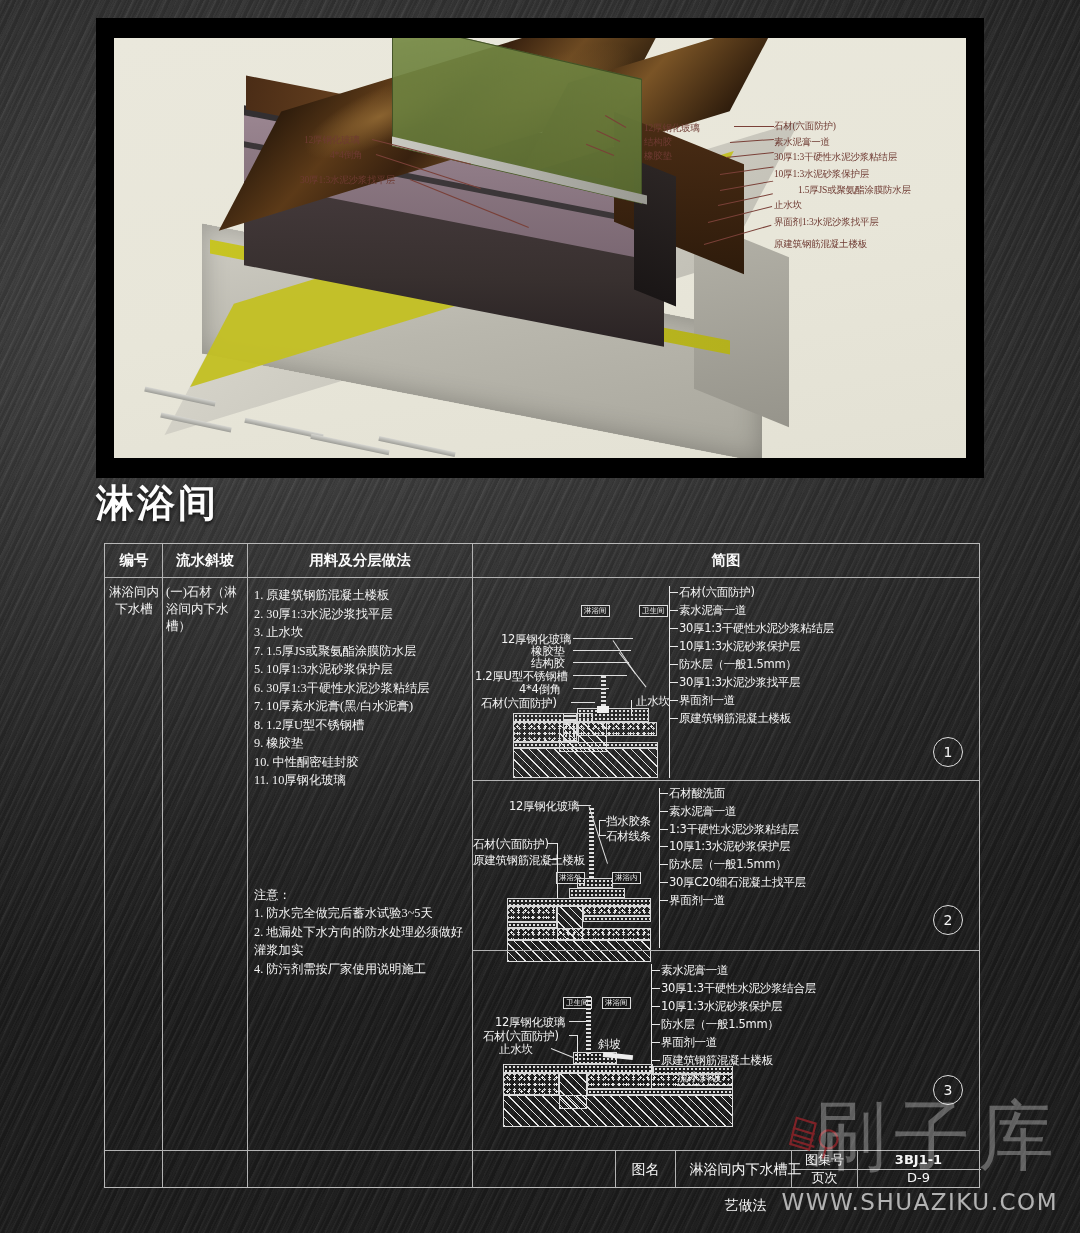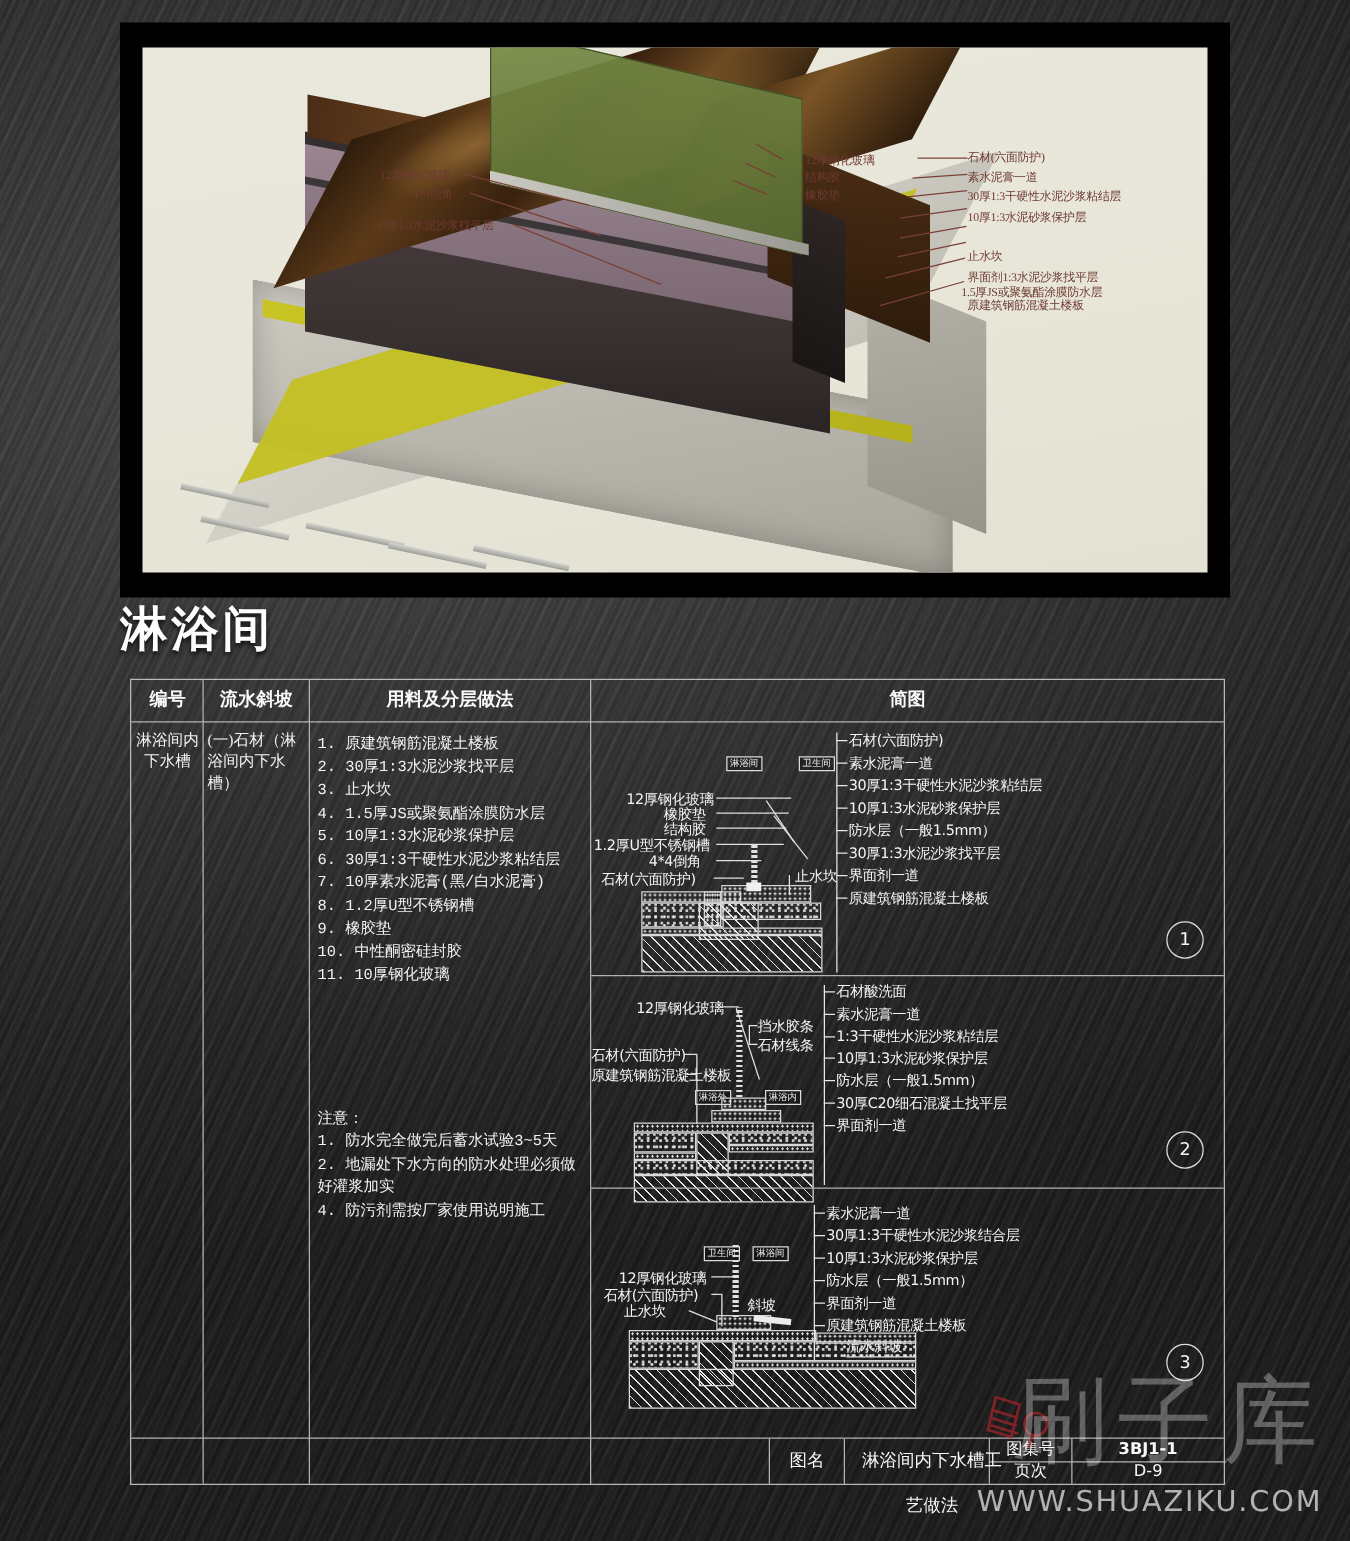--- a/index.html
+++ b/index.html
@@ -155,21 +155,21 @@
     position: absolute; top: 0; height: 33px; line-height: 33px;
     text-align: center; font-size: 14.5px; font-weight: bold;
     font-family: "DejaVu Sans", sans-serif; color: #fafafa;
   }
 
   .cell-id { position: absolute; left: 1px; top: 34px; width: 56px;
     padding: 6px 3px; font-size: 12.5px; line-height: 17px; text-align: center; }
   .cell-name { position: absolute; left: 58px; top: 34px; width: 84px;
     padding: 6px 3px; font-size: 12.5px; line-height: 17px; }
   .cell-spec { position: absolute; left: 143px; top: 34px; width: 224px;
-    padding: 8px 6px; font-size: 12.3px; line-height: 18.5px; font-family: Liberation Mono, monospace; }
+    padding: 8px 6px; font-size: 12.3px; line-height: 18.5px; }
   .cell-spec li { list-style: none; white-space: nowrap; }
   .notes { margin-top: 96px; }
   .notes .nt { white-space: normal; }
 
   .diagrams { position: absolute; left: 368px; top: 34px; right: 0; bottom: 0; }
   .dg { position: absolute; left: 0; right: 0; }
   .dg1 { top: 0; height: 203px; }
   .dg2 { top: 204px; height: 169px; }
   .dg3 { top: 374px; bottom: 36px; }
   .dg-sep { position: absolute; left: 0; right: 0; height: 1px; background: #b3b3b3; }
@@ -284,21 +284,21 @@
     <div class="rleader" style="left:500px;top:117px;width:30px;transform:rotate(-158deg);"></div>
 
     <div class="rlabel" style="left:660px;top:82px;">石材(六面防护)</div>
     <div class="rleader" style="left:620px;top:88px;width:40px;"></div>
     <div class="rlabel" style="left:660px;top:98px;">素水泥膏一道</div>
     <div class="rleader" style="left:616px;top:104px;width:44px;transform:rotate(-4deg);"></div>
     <div class="rlabel" style="left:660px;top:113px;">30厚1:3干硬性水泥沙浆粘结层</div>
     <div class="rleader" style="left:612px;top:119px;width:48px;transform:rotate(-6deg);"></div>
     <div class="rlabel" style="left:660px;top:130px;">10厚1:3水泥砂浆保护层</div>
     <div class="rleader" style="left:606px;top:136px;width:54px;transform:rotate(-8deg);"></div>
-    <div class="rlabel" style="left:655px;top:146px;margin-top:44px;">1.5厚JS或聚氨酯涂膜防水层</div>
+    <div class="rlabel" style="left:684px;top:146px;">1.5厚JS或聚氨酯涂膜防水层</div>
     <div class="rleader" style="left:606px;top:152px;width:54px;transform:rotate(-10deg);"></div>
     <div class="rlabel" style="left:660px;top:161px;">止水坎</div>
     <div class="rleader" style="left:604px;top:167px;width:56px;transform:rotate(-12deg);"></div>
     <div class="rlabel" style="left:660px;top:178px;">界面剂1:3水泥沙浆找平层</div>
     <div class="rleader" style="left:594px;top:184px;width:66px;transform:rotate(-14deg);"></div>
     <div class="rlabel" style="left:660px;top:200px;">原建筑钢筋混凝土楼板</div>
     <div class="rleader" style="left:590px;top:206px;width:70px;transform:rotate(-16deg);"></div>
   </div>
 </div>
 
@@ -317,21 +317,21 @@
   <div class="th" style="left:143px;width:224px;">用料及分层做法</div>
 
   <div class="cell-id">淋浴间内下水槽</div>
   <div class="cell-name">(一)石材（淋浴间内下水槽）</div>
 
   <div class="cell-spec">
     <ul>
       <li>1. 原建筑钢筋混凝土楼板</li>
       <li>2. 30厚1:3水泥沙浆找平层</li>
       <li>3. 止水坎</li>
-      <li>4. 1.5厚JS或聚氨酯涂膜防水层</li>
+      <li>7. 1.5厚JS或聚氨酯涂膜防水层</li>
       <li>5. 10厚1:3水泥砂浆保护层</li>
       <li>6. 30厚1:3干硬性水泥沙浆粘结层</li>
       <li>7. 10厚素水泥膏(黑/白水泥膏)</li>
       <li>8. 1.2厚U型不锈钢槽</li>
       <li>9. 橡胶垫</li>
       <li>10. 中性酮密硅封胶</li>
       <li>11. 10厚钢化玻璃</li>
     </ul>
     <div class="notes">
       <div>注意：</div>

